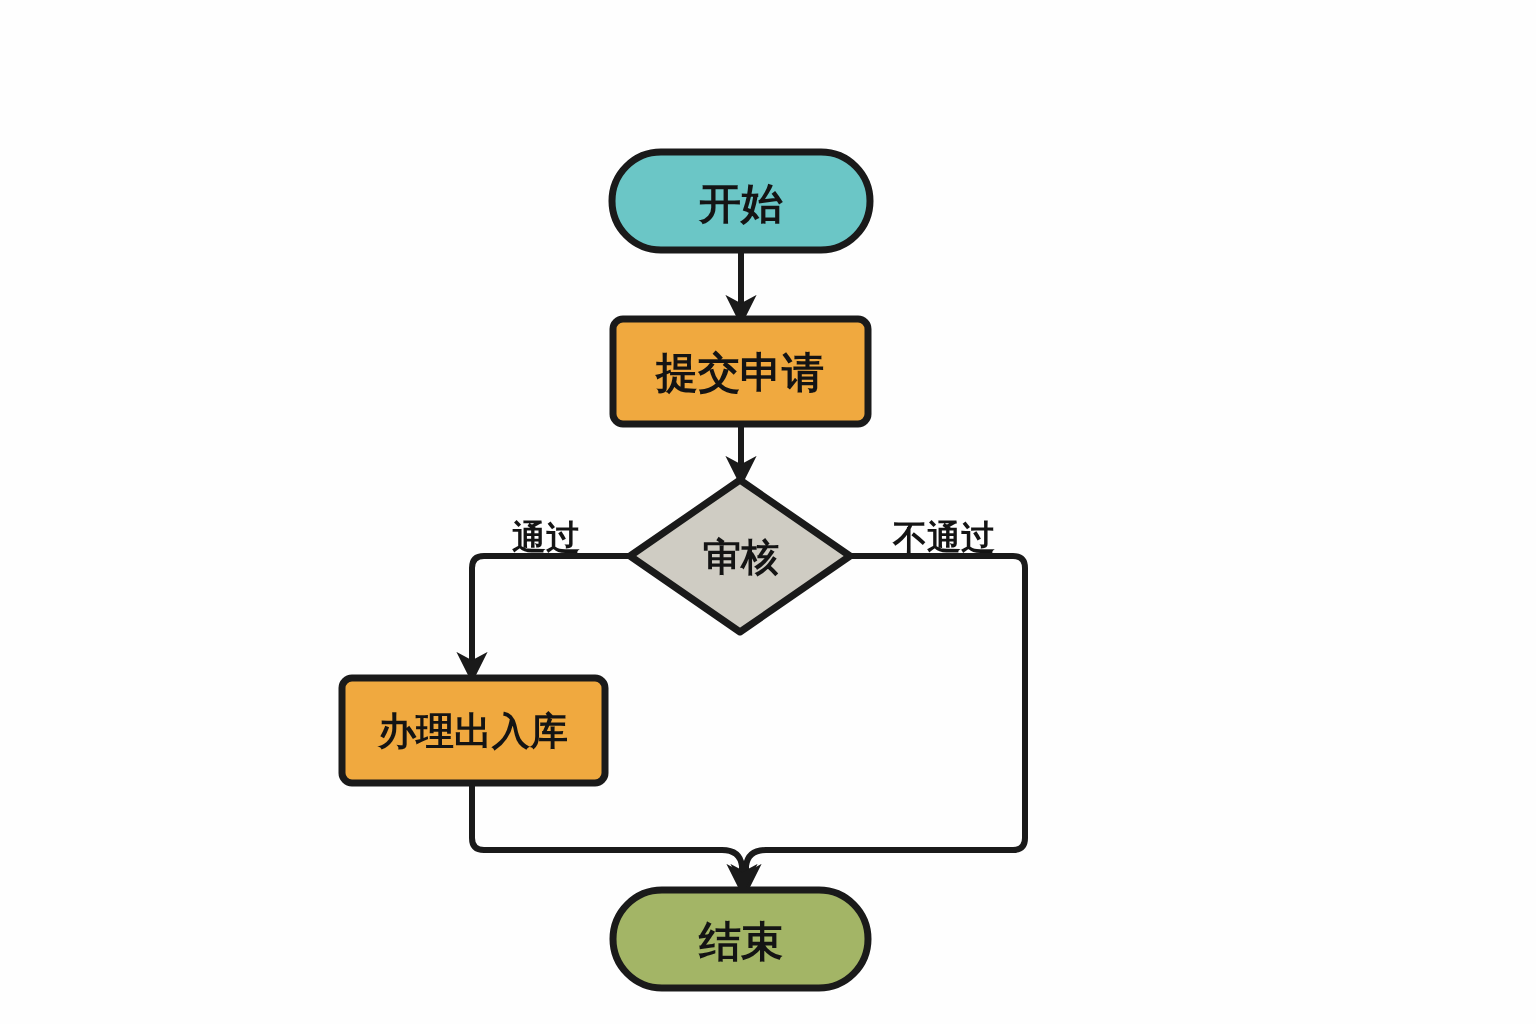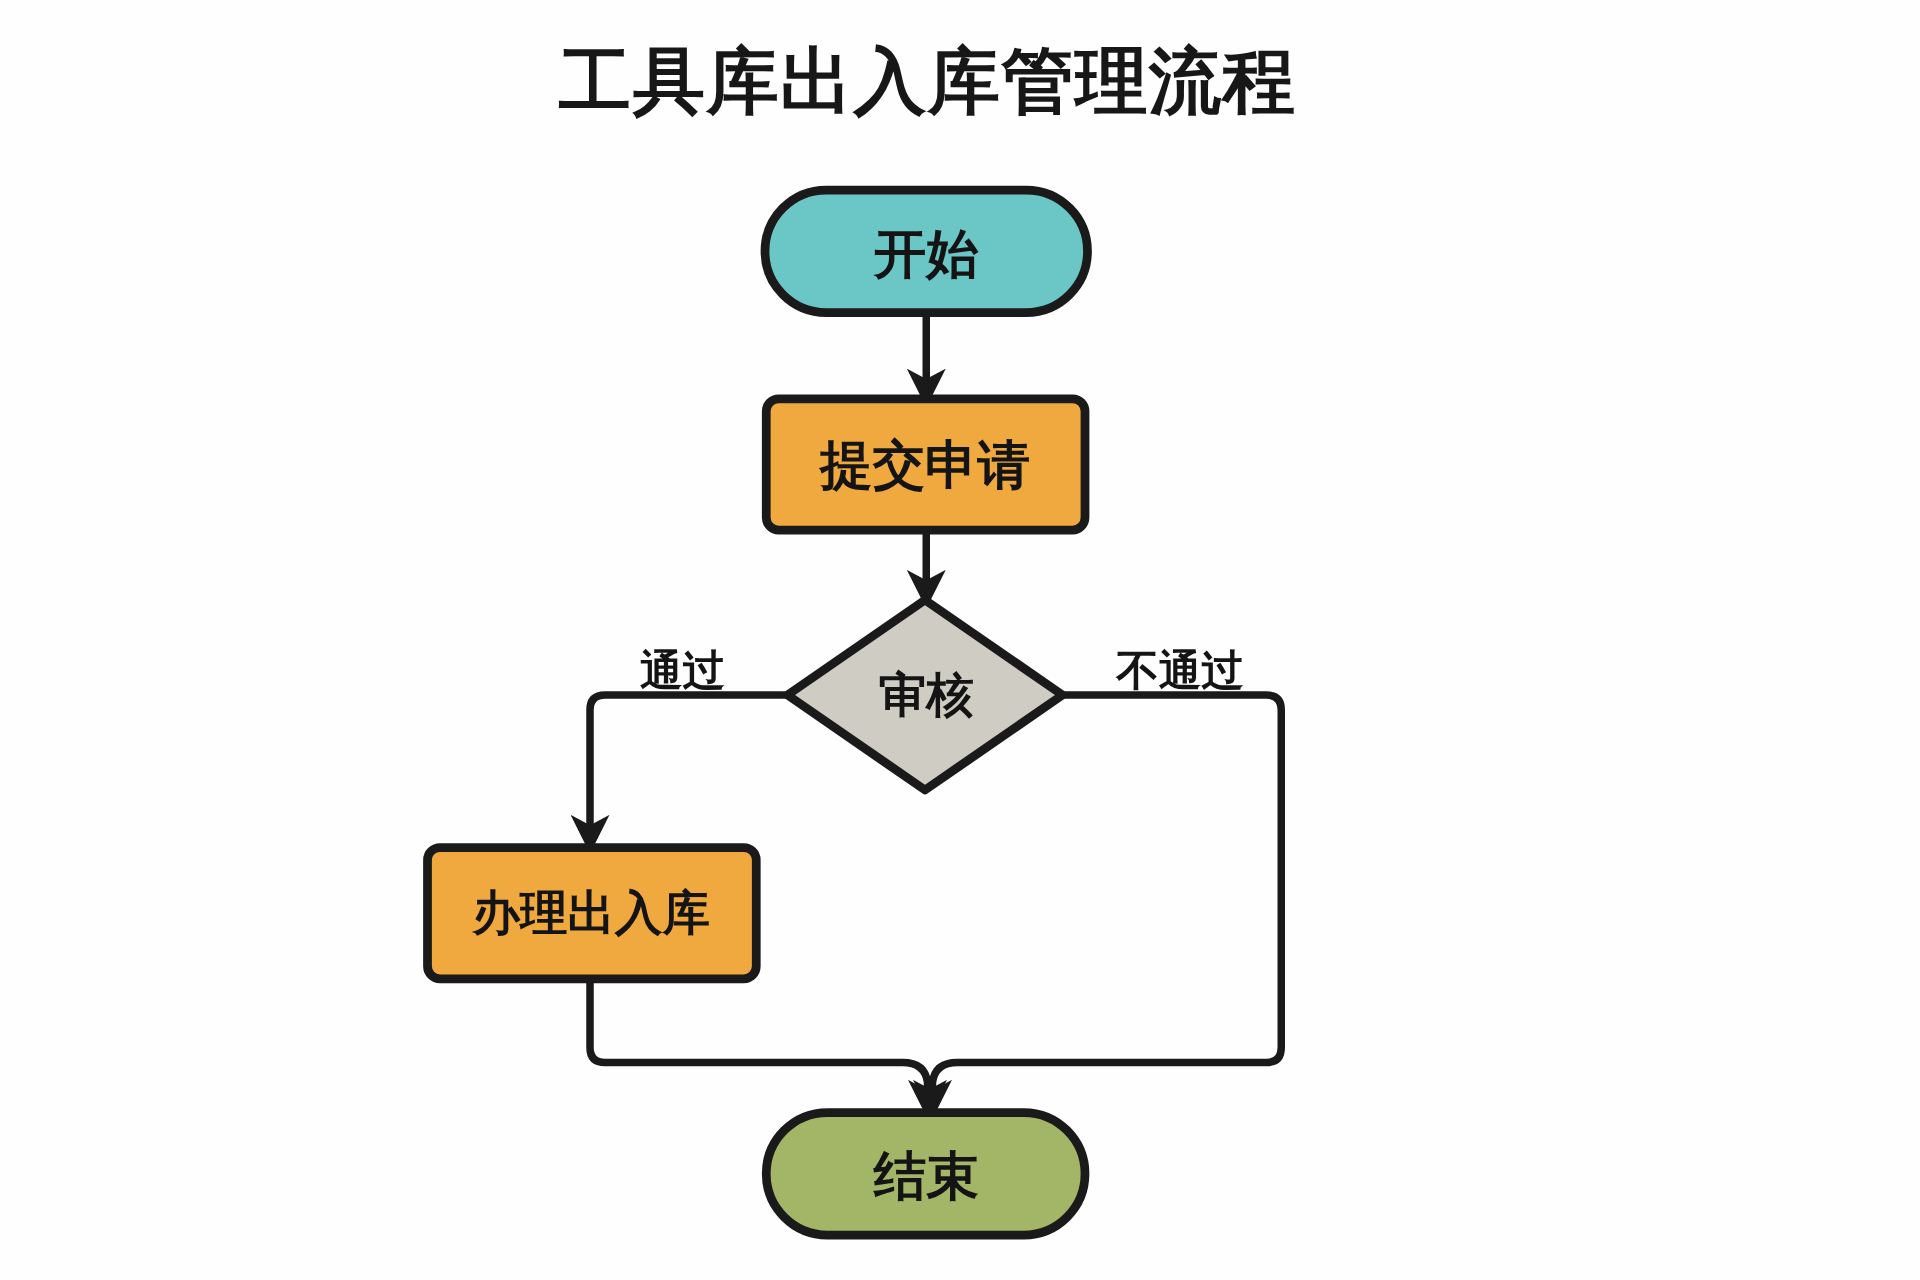--- a/index.html
+++ b/index.html
@@ -74,21 +74,20 @@
     stroke-width: 6;
     stroke-linecap: butt;
     stroke-linejoin: round;
   }
 </style>
 </head>
 <body>
 
 <div id="canvas">
 
-  <div id="title"><span id="title-inner">工具库出入库管理流程</span></div>
 
   <svg id="flow" viewBox="0 0 1536 1024">
     <defs>
       <marker id="arrow" viewBox="0 0 12 12" refX="6.2" refY="6" markerWidth="5.2" markerHeight="5.2" orient="auto-start-reverse" markerUnits="strokeWidth">
         <path d="M 0 0 L 12 6 L 0 12 L 3.2 6 z" fill="#1a1a1a"></path>
       </marker>
     </defs>
 
     <path class="connector" d="M 741 250 L 741 311" marker-end="url(#arrow)"></path>
 

